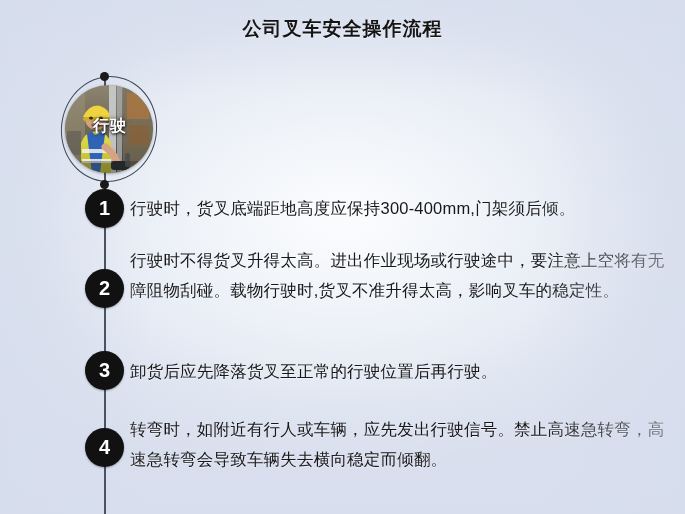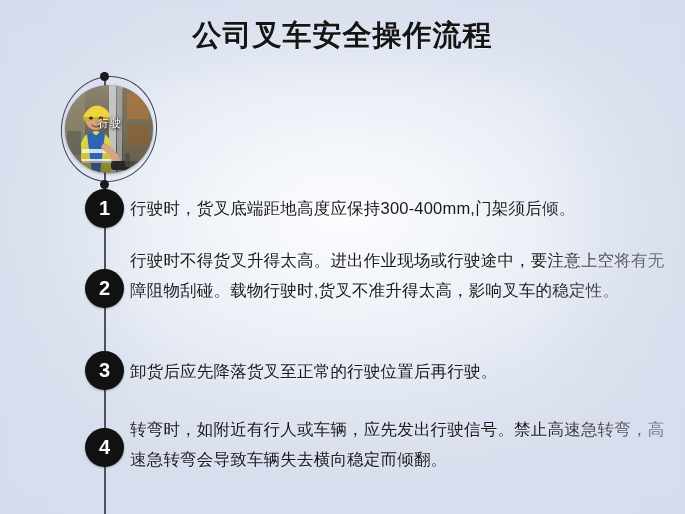--- a/index.html
+++ b/index.html
@@ -47,21 +47,21 @@
 
   .layer { position: relative; z-index: 3; }
 
   
   .title {
     position: absolute;
     top: 16px;
     left: 0;
     width: 685px;
     text-align: center;
-    font-size: 29px;
+    font-size: 19px;
     font-weight: bold;
     color: #151515;
     letter-spacing: 1px;
     text-shadow: 0 1px 0 rgba(255,255,255,0.5);
   }
 
   
   .spine {
     position: absolute;
     left: 104px;
@@ -102,22 +102,22 @@
     overflow: hidden;
     box-shadow: 0 1px 3px rgba(0,0,0,0.35);
   }
   .bubble-photo svg { display: block; }
   .bubble-label {
     position: absolute;
     left: 0;
     top: 42px;
     width: 104px;
     text-align: center;
-    font-size: 11px;
-    font-weight: normal;
+    font-size: 16px;
+    font-weight: bold;
     color: #ffffff;
     text-shadow: 0 1px 2px rgba(0,0,0,0.85), 0 0 4px rgba(0,0,0,0.7);
     z-index: 6;
     letter-spacing: 1px;
   }
   .node-dot {
     position: absolute;
     width: 9px;
     height: 9px;
     border-radius: 50%;

